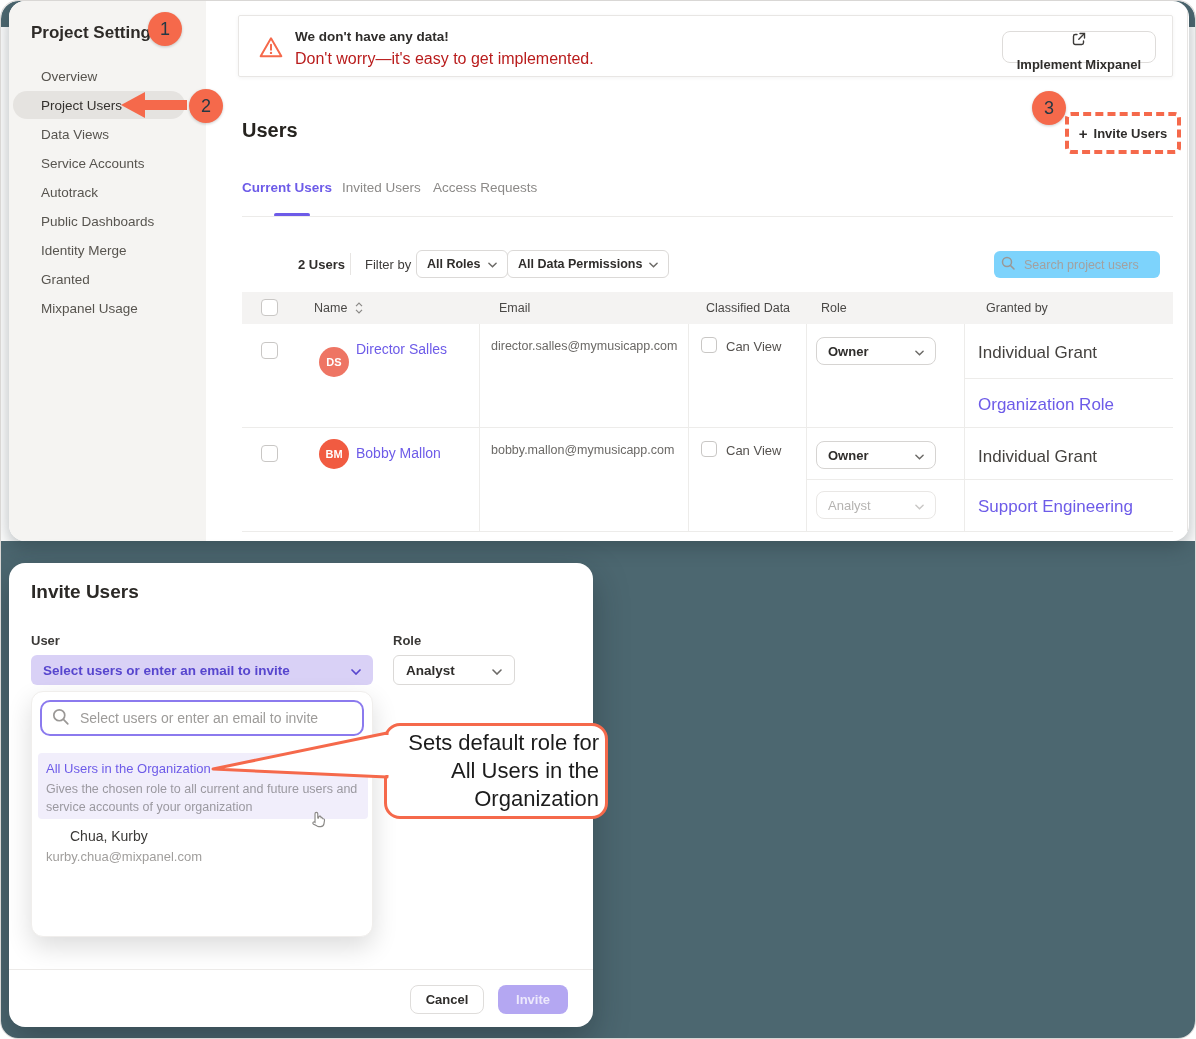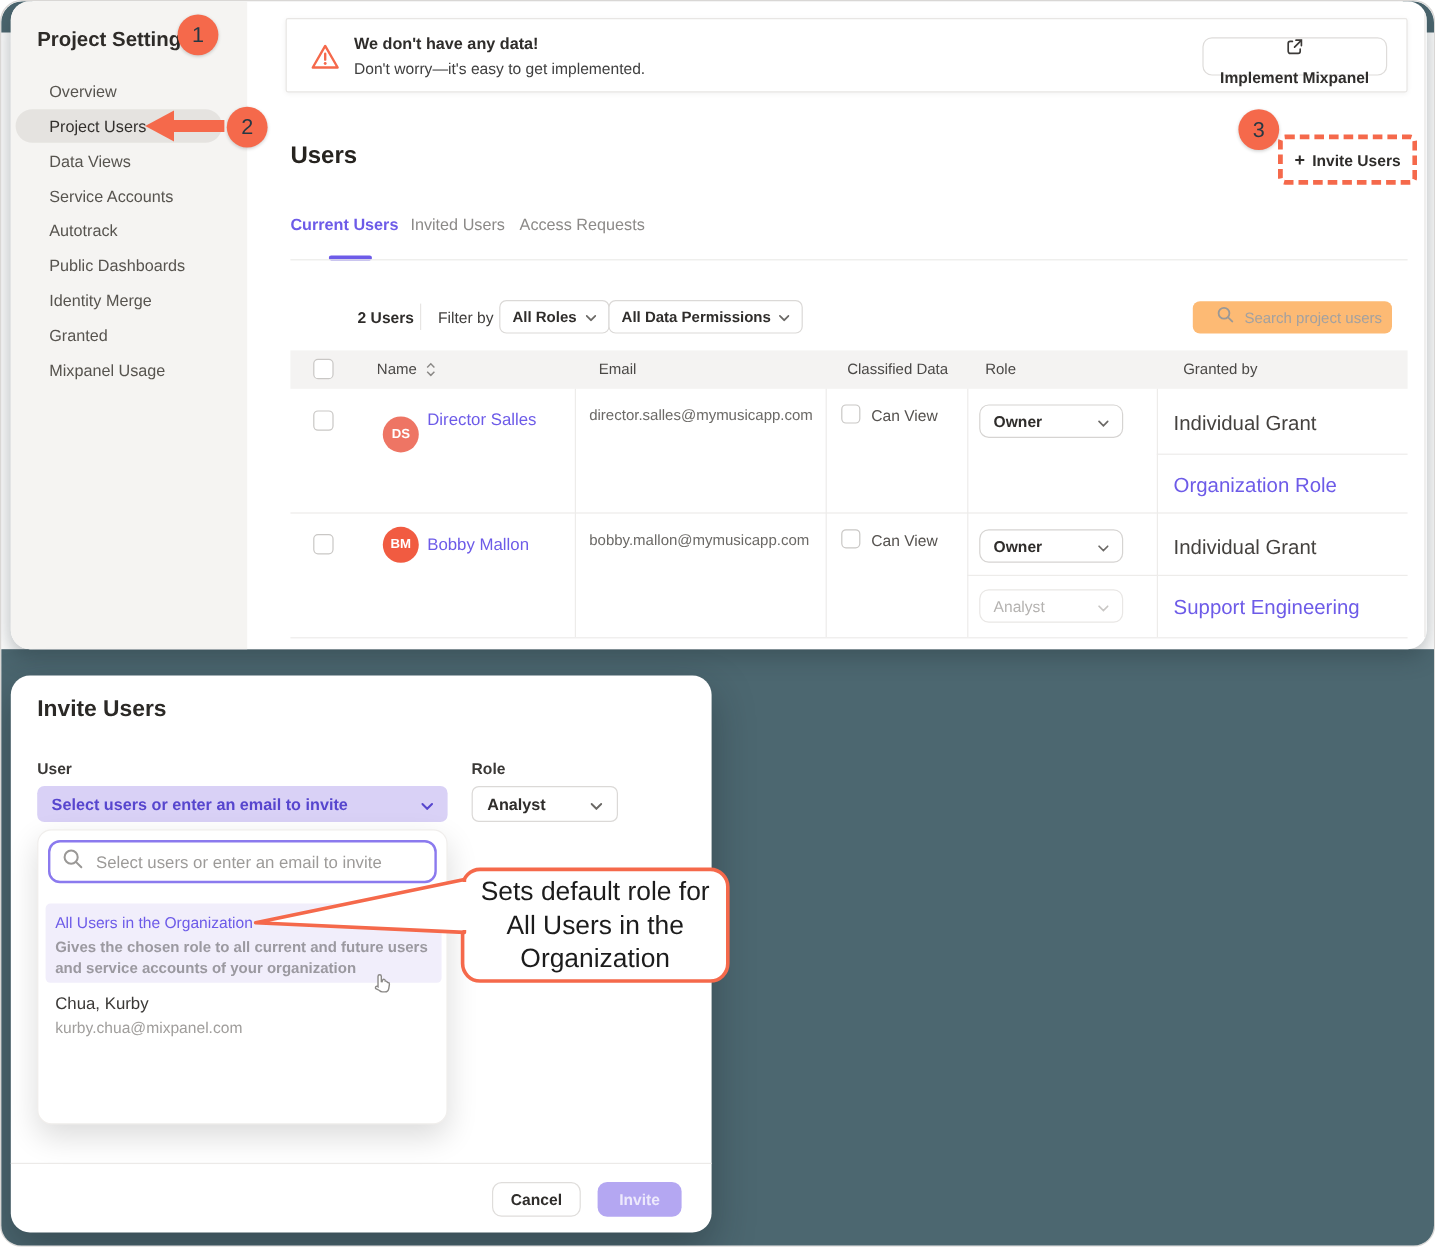--- a/index.html
+++ b/index.html
@@ -25,21 +25,21 @@
   .arrow .head{position:absolute;left:0;top:0;width:0;height:0;border-top:13px solid transparent;
                border-bottom:13px solid transparent;border-right:24px solid #F5694B;}
   .arrow .shaft{position:absolute;left:22px;top:8px;width:44px;height:10px;background:#F5694B;}
   .card-right-line{position:absolute;left:1178px;top:10px;width:1px;height:520px;background:#E7E5E3;}
 
   
   .banner{position:absolute;left:229px;top:14px;width:935px;height:62px;background:#fff;
           border:1px solid #E8E6E4;border-radius:2px;box-shadow:0 1px 4px rgba(0,0,0,.05);}
   .banner .warn{position:absolute;left:20px;top:20px;}
   .banner-title{position:absolute;left:56px;top:13px;font-size:13.5px;font-weight:bold;color:#2F2D2B;}
-  .banner-sub{position:absolute;left:56px;top:34px;font-size:13px;color:#404040;}
+  .banner-sub{position:absolute;left:56px;top:34px;font-size:16px;color:#b91c1c;}
   .impl-btn{position:absolute;right:16px;top:15px;height:32px;padding:0 14px;display:flex;align-items:center;gap:8px;
             background:#fff;border:1px solid #DEDCDA;border-radius:8px;font-size:13px;font-weight:bold;color:#2F2D2B;cursor:pointer;flex-direction:column;}
 
   .users-title{position:absolute;left:233px;top:118px;font-size:20px;font-weight:bold;color:#26231F;margin:0;}
 
   .invite-wrap{position:absolute;left:1056px;top:111px;width:116px;height:42px;border:4px dashed #F5694B;
                border-radius:6px;display:flex;align-items:center;justify-content:center;gap:6px;cursor:pointer;background:#fff;}
   .invite-wrap .plus{font-size:15px;color:#2F2D2B;font-weight:bold;}
   .invite-wrap .lbl{font-size:13px;font-weight:bold;color:#2F2D2B;}
 
@@ -48,22 +48,22 @@
   .tab.active{color:#6D5BE8;font-weight:bold;}
   .tab-underline{position:absolute;left:265px;top:212px;width:36px;height:4px;background:#6D5BE8;border-radius:2px;}
   .tabs-divider{position:absolute;left:233px;top:215px;width:931px;height:1px;background:#ECEBE9;}
 
   
   .count{position:absolute;left:289px;top:256px;font-size:13px;font-weight:bold;color:#2F2D2B;}
   .vsep{position:absolute;left:341px;top:252px;width:1px;height:22px;background:#E7E5E3;}
   .filterby{position:absolute;left:356px;top:256px;font-size:13px;color:#3F3D3B;}
   .chip{position:absolute;top:249px;height:28px;padding:0 10px;display:flex;align-items:center;gap:7px;
         background:#fff;border:1px solid #DBD9D7;border-radius:6px;font-size:12.5px;font-weight:bold;color:#2F2D2B;cursor:pointer;}
-  .search{position:absolute;left:985px;top:250px;width:166px;height:27px;background:#fdba74;border-radius:6px;
-          display:flex;align-items:center;padding:0 20px;gap:7px;}
+  .search{position:absolute;left:985px;top:250px;width:166px;height:27px;background:#7dd3fc;border-radius:6px;
+          display:flex;align-items:center;padding:0 7px;gap:7px;}
   .search input{border:none;background:transparent;outline:none;font-size:12.5px;color:#55534F;width:125px;}
   .search input::placeholder{color:#A3A1A0;}
 
   
   .table{position:absolute;left:233px;top:291px;width:931px;height:239px;}
   .thead{position:absolute;left:0;top:0;width:931px;height:32px;background:#F4F3F2;}
   .th{position:absolute;top:9px;font-size:12.5px;color:#4A4846;}
   .col-line{position:absolute;top:32px;width:1px;height:207px;background:#EDECEA;}
   .row-line{position:absolute;left:0;width:931px;height:1px;background:#EDECEA;}
   .cb{width:17px;height:17px;border:1.5px solid #C9C7C5;border-radius:4px;background:#fff;cursor:pointer;}
@@ -100,34 +100,34 @@
   .role-select-m span{font-size:13.5px;font-weight:bold;color:#2F2D2B;}
 
   .dd-panel{position:absolute;left:22px;top:128px;width:342px;height:246px;background:#fff;border:1px solid #F0EEEC;
             border-radius:12px;box-shadow:0 10px 26px rgba(0,0,0,.14);}
   .dd-search{position:absolute;left:8px;top:8px;width:324px;height:36px;border:2px solid #8B7AEE;border-radius:10px;
              display:flex;align-items:center;gap:9px;padding:0 10px;background:#fff;}
   .dd-search input{border:none;outline:none;background:transparent;font-size:14px;color:#55534F;width:270px;}
   .dd-search input::placeholder{color:#9D9B99;}
   .opt-all{position:absolute;left:6px;top:61px;width:330px;height:66px;background:#F1EEFB;border-radius:4px;cursor:pointer;}
   .opt-all .t{position:absolute;left:8px;top:8px;font-size:13px;color:#6D5BE8;}
-  .opt-all .d{position:absolute;left:8px;top:27px;width:312px;font-size:12.5px;line-height:18px;color:#9B99A0;font-weight:bold;}
+  .opt-all .d{position:absolute;left:8px;top:27px;width:312px;font-size:12.5px;line-height:18px;color:#9B99A0;}
   .opt{position:absolute;left:14px;cursor:pointer;}
-  .opt .n{font-size:14px;color:#3A3836;}
+  .opt .n{font-size:14px;color:#3A3836;margin-left:24px;}
   .opt .e{font-size:13px;color:#A09E9C;margin-top:5px;}
   .hand{position:absolute;left:278px;top:118px;}
   .modal-footer-line{position:absolute;left:0;top:406px;width:584px;height:1px;background:#ECEAE8;}
   .btn-cancel{position:absolute;left:401px;top:422px;width:74px;height:29px;background:#fff;border:1px solid #DFDDDB;
               border-radius:8px;font-size:13px;font-weight:bold;color:#2F2D2B;cursor:pointer;}
   .btn-invite{position:absolute;left:489px;top:422px;width:70px;height:29px;background:#B4A7F2;border:none;
               border-radius:8px;font-size:13px;font-weight:bold;color:#EDE9FC;cursor:pointer;}
 
   
   .callout{position:absolute;left:383px;top:722px;width:224px;height:96px;background:#fff;border:3px solid #F5694B;
-           border-radius:16px;z-index:40;display:flex;align-items:center;justify-content:center;text-align:center;
+           border-radius:16px;z-index:40;display:flex;align-items:center;justify-content:center;text-align:right;
            font-size:22px;line-height:28px;color:#1C1C1C;padding:0 6px;}
   .callout-tail{position:absolute;left:206px;top:724px;z-index:41;}
 </style>
 </head>
 <body>
 
 <div class="canvas">
   <div class="corner tl"></div>
   <div class="corner tr"></div>
   <div class="teal-bg"></div>

